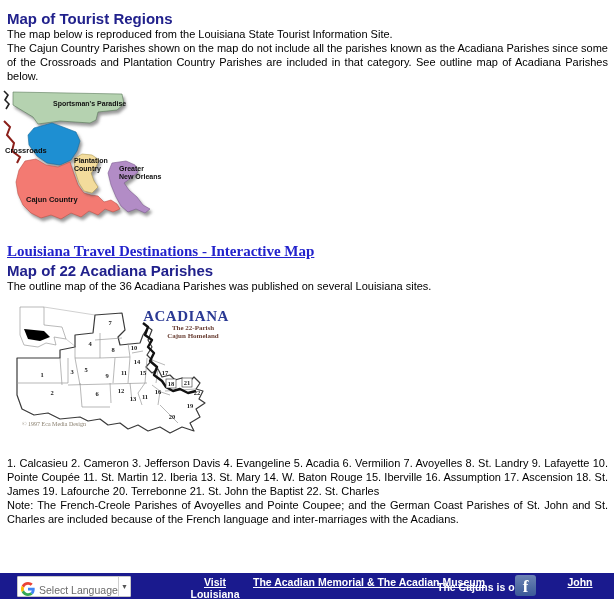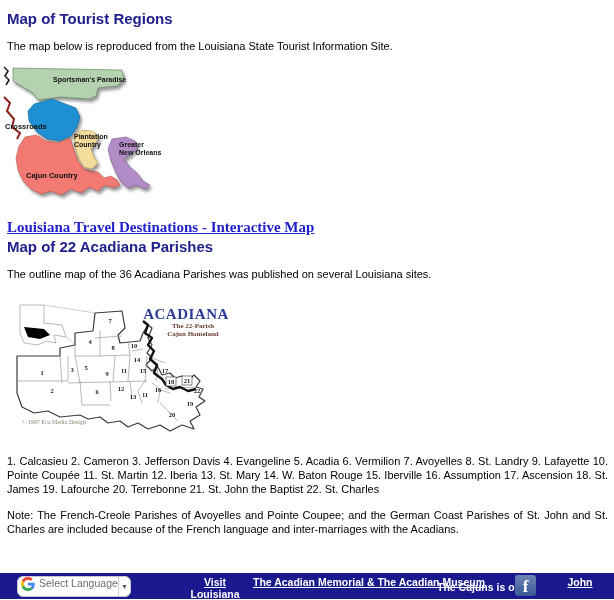--- a/index.html
+++ b/index.html
@@ -1,54 +1,55 @@
 <!DOCTYPE html>
 <html><head>
 <meta charset="utf-8">
 <style>
   html,body{margin:0;padding:0;background:#fff;}
   body{font-family:"Liberation Sans",sans-serif;font-size:11px;color:#000;}
   .page{position:relative;width:614px;height:600px;overflow:hidden;background:#fff;}
   .content{padding:0 6px 0 7px;}
   .heading{color:#21218c;font-weight:bold;font-size:15px;margin:0 0;}
   .heading.first{margin-top:10px;}
-  p.para{margin:12px 0;line-height:14px;text-align:justify;}
+  p.para{margin:0 0;line-height:14px;text-align:justify;}
   a{color:#2222cc;}
   .serif-link{font-family:"Liberation Serif",serif;font-size:15px;font-weight:bold;text-decoration:underline;display:inline-block;margin:12px 0 2px 0;}
   .map1{display:block;margin:6px 0 4px -5px;}
   .map2{display:block;margin:2px 0 8px 3px;}
   .rshadow{filter:drop-shadow(2px 3px 1.5px rgba(70,70,70,0.55));}
   .map1 text{font-family:"Liberation Sans",sans-serif;font-weight:bold;fill:#101010;}
   .map2 .num{font-family:"Liberation Serif",serif;font-weight:bold;font-size:6.5px;fill:#1a1a1a;text-anchor:middle;}
   .map2 .ac-title{font-family:"Liberation Serif",serif;font-weight:bold;font-size:15px;fill:#2b3a94;text-anchor:middle;letter-spacing:0.5px;}
   .map2 .ac-sub{font-family:"Liberation Serif",serif;font-weight:bold;font-size:7px;fill:#6b4136;text-anchor:middle;}
   .map2 .copyright{font-family:"Liberation Serif",serif;font-size:6px;fill:#8a8070;}
   .pline{fill:none;stroke:#9a9a9a;stroke-width:0.7;}
   .bline{fill:none;stroke:#3a3a3a;stroke-width:1.2;stroke-linejoin:round;}
   .river{fill:none;stroke:#111;stroke-width:2.4;stroke-linejoin:round;}
   
   .footer{position:absolute;left:0;top:573px;width:614px;height:26px;background:#1a1a8e;}
-  .gt-widget{position:absolute;left:17px;top:3px;width:112px;height:19px;background:#fff;border:1px solid #c9c9c9;border-radius:6px;display:flex;align-items:flex-start;cursor:pointer;}
+  .gt-widget{position:absolute;left:17px;top:3px;width:112px;height:19px;background:#fff;border:1px solid #c9c9c9;border-radius:1px;display:flex;align-items:flex-end;cursor:pointer;}
   .gt-label{flex:1;color:#6b6b6b;font-size:10.5px;padding-left:4px;white-space:nowrap;}
   .gt-arrow-box{width:18px;height:100%;border-left:1px solid #cfcfcf;display:flex;align-items:center;justify-content:center;color:#555;font-size:7px;}
   .g-icon{width:14px;height:14px;margin-left:3px;flex:0 0 auto;}
   .f-link{position:absolute;top:3px;color:#fff;font-weight:bold;font-size:10.5px;line-height:12px;text-align:center;text-decoration:underline;cursor:pointer;}
   .cajuns{position:absolute;left:437px;top:8px;color:#fff;font-weight:bold;font-size:10.5px;text-decoration:none;}
   .fb-icon{position:absolute;left:515px;top:2px;width:21px;height:21px;border-radius:3px;background:linear-gradient(#6d84b4,#3b5998);color:#fff;font-family:"Liberation Serif",serif;font-weight:bold;font-size:17px;display:flex;align-items:flex-end;justify-content:center;line-height:19px;cursor:pointer;}
 </style>
 </head>
 <body>
 
 <div class="page">
   <div class="content">
 
     <div class="heading first">Map of Tourist Regions</div>
 
     <p class="para">The map below is reproduced from the Louisiana State Tourist Information Site.</p>
 
+    <p class="para">The Cajun Country Parishes shown on the map do not include all the parishes known as the Acadiana Parishes since some of the Crossroads and Plantation Country Parishes are included in that category.  See outline map of Acadiana Parishes below.</p>
 
     <svg class="map1" width="164" height="138" viewBox="0 0 164 138">
       <polyline points="2,2 6,6 3,11 7,15 4,20" fill="none" stroke="#222" stroke-width="1.6"></polyline>
       <polyline points="2,32 8,38 5,46 12,54 10,62 18,68 15,74" fill="none" stroke="#8b1f1a" stroke-width="2"></polyline>
       <g class="rshadow">
         <polygon stroke="#5a7a5a" stroke-width="0.6" points="11,3 120,5 122,15 115,21 96,23 94,31 88,34 58,32 36,35 31,28 11,16" fill="#b5d2b0"></polygon>
       </g>
       <g class="rshadow">
         <polygon stroke="#16699b" stroke-width="0.6" points="32,39 50,34 61,38 74,43 78,52 75,62 69,71 58,76 45,74 35,67 27,56 26,46" fill="#1e8fd2"></polygon>
       </g>

